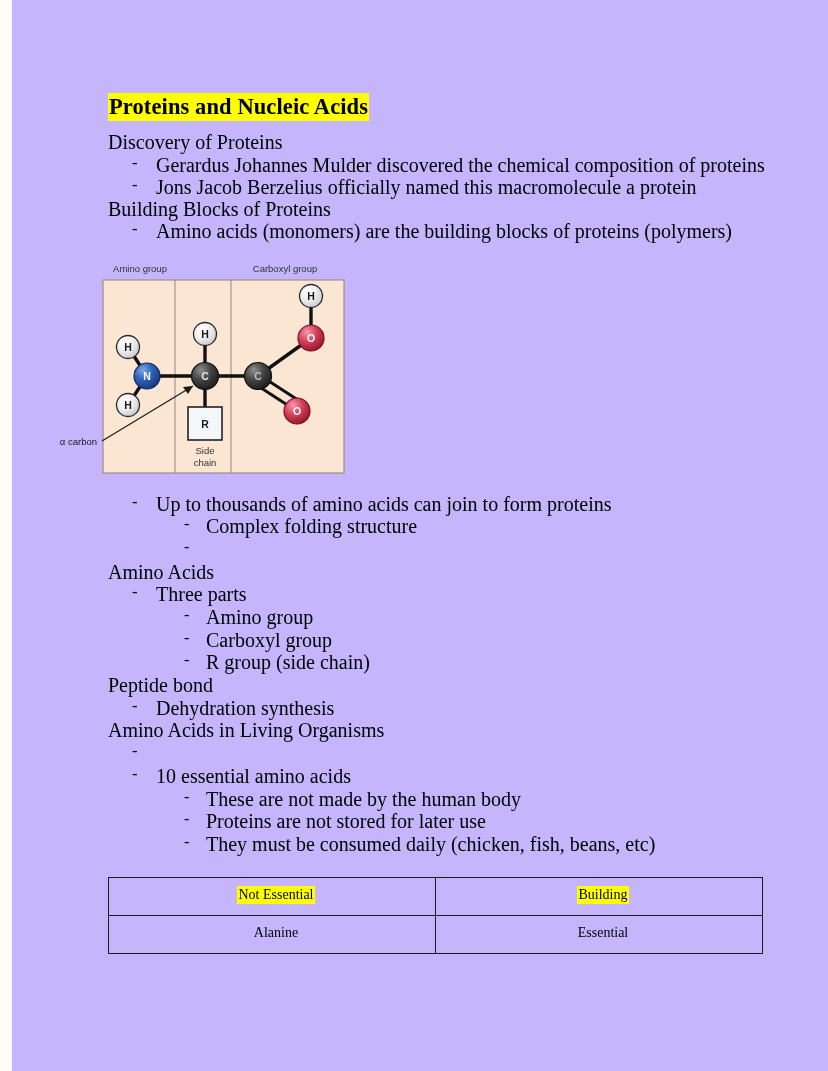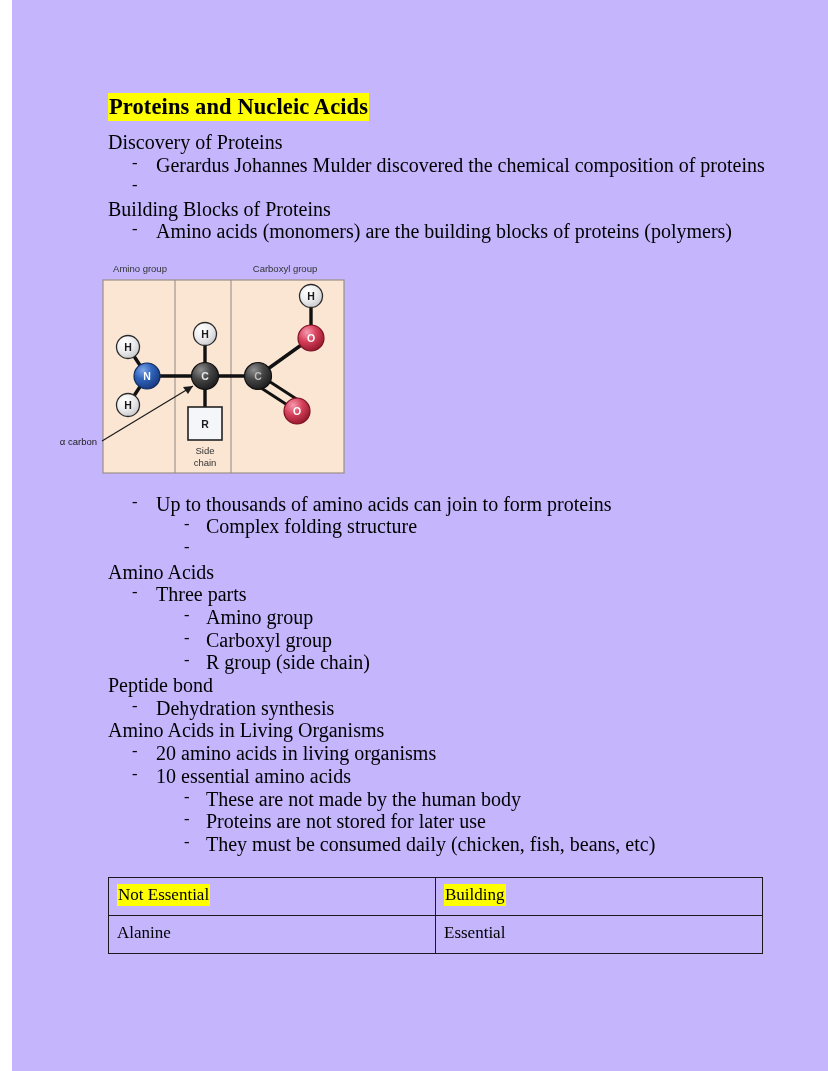--- a/index.html
+++ b/index.html
@@ -75,41 +75,43 @@
     top: 877px;
     width: 636px;
     border-collapse: collapse;
     table-layout: fixed;
   }
   .tbl td {
     border: 1.3px solid #1a1a1a;
     height: 33px;
     padding: 0 0 4px 8px;
     vertical-align: middle;
-    font-size: 17px;
+    font-size: 14px;
     font-family: "Liberation Serif", "DejaVu Serif", serif;
+    text-align: center;
   }
   .col-a { width: 318px; }
   .col-b { width: 318px; }
 </style>
 </head>
 <body>
 
 <div class="page">
 
   <div class="doc-title">
     <span class="hl">Proteins and Nucleic Acids</span>
   </div>
 
   <div class="line lvl0" style="top:132px">Discovery of Proteins</div>
 
   <div class="dash dash1" style="top:155px">-</div>
   <div class="line lvl1" style="top:155px">Gerardus Johannes Mulder discovered the chemical composition of proteins</div>
 
   <div class="dash dash1" style="top:177px">-</div>
+  <div class="line lvl1" style="top:177px">Jons Jacob Berzelius officially named this macromolecule a protein</div>
 
   <div class="line lvl0" style="top:199px">Building Blocks of Proteins</div>
 
   <div class="dash dash1" style="top:221px">-</div>
   <div class="line lvl1" style="top:221px">Amino acids (monomers) are the building blocks of proteins (polymers)</div>
 
   <div class="figure">
     <svg class="fig-svg" width="305" height="222" viewBox="0 0 305 222" xmlns="http://www.w3.org/2000/svg">
       <defs>
         <radialGradient id="gH" cx="35%" cy="30%" r="75%">
@@ -228,21 +230,20 @@
   <div class="line lvl2" style="top:652px">R group (side chain)</div>
 
   <div class="line lvl0" style="top:675px">Peptide bond</div>
 
   <div class="dash dash1" style="top:698px">-</div>
   <div class="line lvl1" style="top:698px">Dehydration synthesis</div>
 
   <div class="line lvl0" style="top:720px">Amino Acids in Living Organisms</div>
 
   <div class="dash dash1" style="top:743px">-</div>
-  <div class="line lvl1" style="top:743px">20 amino acids in living organisms</div>
 
   <div class="dash dash1" style="top:766px">-</div>
   <div class="line lvl1" style="top:766px">10 essential amino acids</div>
 
   <div class="dash dash2" style="top:789px">-</div>
   <div class="line lvl2" style="top:789px">These are not made by the human body</div>
 
   <div class="dash dash2" style="top:811px">-</div>
   <div class="line lvl2" style="top:811px">Proteins are not stored for later use</div>
 

